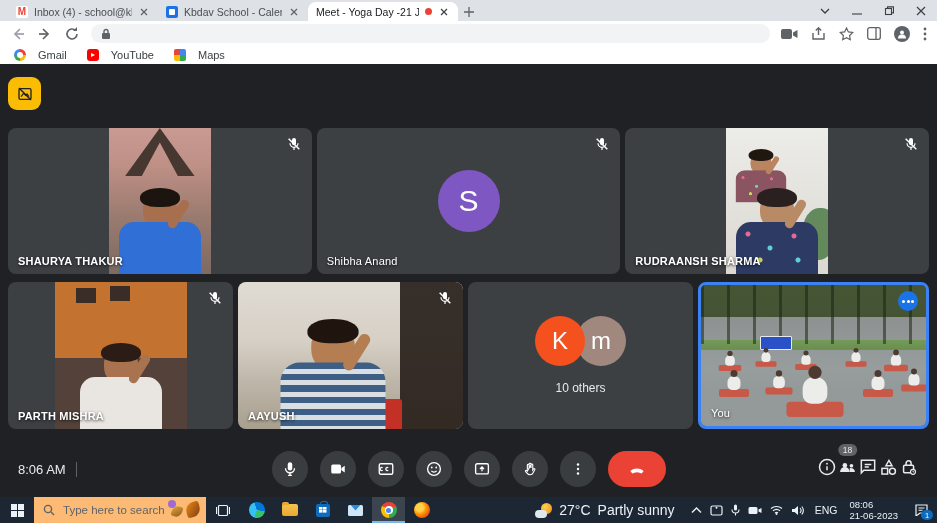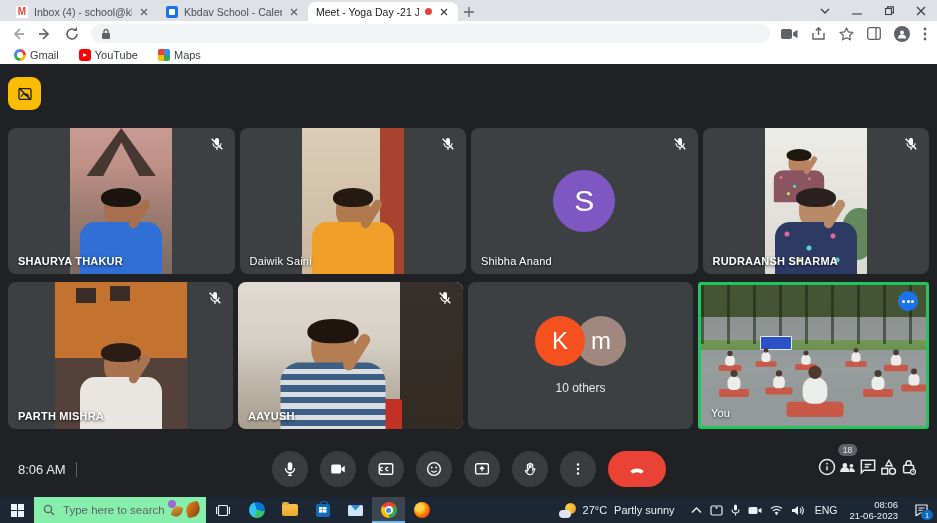--- a/index.html
+++ b/index.html
@@ -22,36 +22,36 @@
   .newtab{width:22px;height:19px;display:flex;align-items:center;justify-content:center}
   .winctl{margin-left:auto;display:flex;align-self:center;align-items:center;gap:0;height:21px}
   .winbtn{width:32px;height:21px;display:flex;align-items:center;justify-content:center}
 
   .toolbar{position:absolute;top:21px;left:0;right:0;height:25px;background:#fff;display:flex;align-items:center;gap:11px;padding:0 10px;box-sizing:border-box}
   .navic{width:16px;height:16px;flex:0 0 auto}
   .addr{flex:1;max-width:688px;height:19px;background:#f1f3f4;border-radius:10px;display:flex;align-items:center;gap:7px;padding:0 10px;font-size:11.5px;color:#202124}
   .toolright{margin-left:auto;display:flex;align-items:center;gap:13px}
 
   .bookmarks{position:absolute;top:46px;left:0;right:0;height:18px;background:#fff;display:flex;align-items:center;gap:20px;padding:0 14px;font-size:11px;color:#3c4043}
-  .bmk{display:flex;align-items:center;gap:4px}
+  .bmk{display:flex;align-items:center;gap:12px}
   .bico{width:12px;height:12px;border-radius:2px;position:relative}
   .bico.g{border-radius:50%;background:conic-gradient(#ea4335 0 90deg,#fbbc05 90deg 180deg,#34a853 180deg 270deg,#4285f4 270deg 360deg)}
   .bico.g::after{content:"";position:absolute;inset:3px;background:#fff;border-radius:50%}
   .bico.yt{background:#ff0000;border-radius:3px}.bico.yt::after{content:"";position:absolute;left:4.5px;top:3.5px;border-left:4px solid #fff;border-top:2.5px solid transparent;border-bottom:2.5px solid transparent}
   .bico.maps{background:conic-gradient(#4285f4 0 90deg,#34a853 90deg 180deg,#fbbc05 180deg 270deg,#ea4335 270deg 360deg);border-radius:2px}
 
   
   .meet{position:absolute;top:64px;bottom:26px;left:0;right:0;background:#202124;overflow:hidden}
   .warn{position:absolute;top:13px;left:8px;width:33px;height:33px;border-radius:9px;background:#fbbc04;display:flex;align-items:center;justify-content:center}
 
   .row{position:absolute;left:8px;right:8px;display:flex;gap:5px}
   .row1{top:64px;height:146px}
   .row2{top:218px;height:147px}
   .tile{flex:1;background:#3c4043;border-radius:8px;position:relative;overflow:hidden}
-  .tile.you{border:3px solid #22c55e;border-radius:3px}
+  .tile.you{border:3px solid #3b82f6;border-radius:8px}
   .pname{position:absolute;left:10px;bottom:7px;z-index:5;color:#fff;font-size:11px;font-weight:700;letter-spacing:.2px;text-shadow:0 1px 3px rgba(0,0,0,.8);white-space:nowrap}
   .pname.light{font-weight:500}
   .micoff{position:absolute;top:8px;right:10px;z-index:5;width:16px;height:16px}
 
   .vid{position:absolute;top:0;bottom:0;overflow:hidden}
   .vid.port{left:50%;transform:translateX(-50%);width:102px}
   .vid.port2{left:50%;transform:translateX(-50%);width:132px}
   .vid.full{left:0;right:0}
 
   .man{position:absolute;left:50%;bottom:0;transform:translateX(-50%);display:flex;flex-direction:column;align-items:center;z-index:2}
@@ -105,21 +105,21 @@
   .cbtn{width:36px;height:36px;border-radius:50%;background:#3a3d40;display:flex;align-items:center;justify-content:center;cursor:pointer}
   .cbtn.end{width:58px;border-radius:18px;background:#ea4335}
   .bright{margin-left:auto;display:flex;align-items:center}
   .pplwrap{position:relative}
   .badge{position:absolute;top:-13px;left:50%;transform:translateX(-50%);background:#5f6368;color:#e8eaed;font-size:8.5px;line-height:1;padding:2px 5px;border-radius:8px}
 
   
   .task{position:absolute;left:0;right:0;bottom:0;height:26px;background:#1d2633;display:flex;align-items:center;color:#eaf1f8}
   .tbtn{height:100%;display:flex;align-items:center;justify-content:center}
   .tstart{width:34px}
-  .tsearch{width:172px;height:100%;background:#86efac;color:#5f6368;display:flex;align-items:center;gap:8px;padding:0 9px;box-sizing:border-box;font-size:11.5px;position:relative}
+  .tsearch{width:172px;height:100%;background:#fdba74;color:#5f6368;display:flex;align-items:center;gap:8px;padding:0 9px;box-sizing:border-box;font-size:11.5px;position:relative}
   .bfly{position:absolute;right:4px;top:3px;width:34px;height:20px}
   .bfly i{position:absolute;border-radius:60% 20% 60% 20%}
   .bfly .w1{right:2px;top:2px;width:14px;height:15px;background:linear-gradient(135deg,#f08a1d,#7a3c0e);transform:rotate(-15deg)}
   .bfly .w2{left:4px;top:6px;width:10px;height:11px;background:linear-gradient(135deg,#e8a63c,#8a5a18);transform:rotate(20deg)}
   .bfly .fl{left:0;top:0;width:8px;height:8px;background:#a06ad0;border-radius:50%}
   .tview{width:34px}
   .tapp{width:33px;height:100%;display:flex;align-items:center;justify-content:center}
   .tapp.active{background:rgba(255,255,255,.14);box-shadow:inset 0 -2px 0 #76b9ed}
   .appdot{width:16px;height:16px;border-radius:50%}
   .edge{background:conic-gradient(from 200deg,#35c1f1 0 140deg,#0078d7 140deg 260deg,#39c26b 260deg 360deg)}
@@ -127,27 +127,27 @@
   .chrome::before{content:"";position:absolute;inset:4px;background:#fff;border-radius:50%}
   .chrome::after{content:"";position:absolute;inset:5.5px;background:#4285f4;border-radius:50%}
   .ffox{background:radial-gradient(circle at 35% 35%,#ffd24a 0 25%,#ff9500 45%,#e8401f 80%)}
   .folder{width:16px;height:12px;background:linear-gradient(#f8c152,#e8a92e);border-radius:2px;position:relative}
   .folder::before{content:"";position:absolute;top:-2.5px;left:0;width:7px;height:3px;background:#e8a92e;border-radius:2px 2px 0 0}
   .store{width:14px;height:13px;background:#0f6cbd;border-radius:2px;position:relative}
   .store::before{content:"";position:absolute;top:-3px;left:4px;width:6px;height:4px;border:1.4px solid #0f6cbd;border-bottom:none;border-radius:3px 3px 0 0}
   .store::after{content:"";position:absolute;inset:3.5px 3px;background:linear-gradient(#fff,#fff) 0 0/44% 44% no-repeat,linear-gradient(#fff,#fff) 100% 0/44% 44% no-repeat,linear-gradient(#fff,#fff) 0 100%/44% 44% no-repeat,linear-gradient(#fff,#fff) 100% 100%/44% 44% no-repeat}
   .mail{width:15px;height:11px;background:#cfe5f8;border-radius:1.5px;position:relative;overflow:hidden}
   .mail::before{content:"";position:absolute;left:-3px;top:-6px;width:21px;height:12px;background:#2e8ae0;transform:rotate(0);clip-path:polygon(0 0,50% 100%,100% 0)}
-  .tweather{display:flex;align-items:center;gap:7px;font-size:11px;margin-left:auto;padding:0 10px;height:100%}
+  .tweather{display:flex;align-items:center;gap:7px;font-size:14px;margin-left:auto;padding:0 10px;height:100%}
   .wicon{width:17px;height:15px;position:relative}
   .wicon::before{content:"";position:absolute;right:0;top:0;width:11px;height:11px;border-radius:50%;background:radial-gradient(circle at 35% 35%,#ffd24a,#f08a1d)}
   .wicon::after{content:"";position:absolute;left:0;bottom:0;width:12px;height:8px;border-radius:6px;background:#dfe7ee}
   .ttray{display:flex;align-items:center;gap:8px;padding:0 6px;height:100%}
   .teng{font-size:10.5px;padding:0 5px}
-  .tclock{font-size:9.5px;line-height:1.2;text-align:right;padding:0 7px}
+  .tclock{font-size:9.5px;line-height:1.2;text-align:left;padding:0 7px}
   .tnotif{width:32px;height:100%;display:flex;align-items:center;justify-content:center;position:relative}
   .nbadge{position:absolute;right:4px;bottom:3px;min-width:10px;height:10px;border-radius:6px;background:#0f6cbd;color:#fff;font-size:7.5px;display:flex;align-items:center;justify-content:center;padding:0 1px}
 </style>
 </head>
 <body>
 
 <div class="tabstrip">
   <div class="tab">
     <span class="fav gmail">M</span>
     <span class="ttl">Inbox (4) - school@kbdav.org - I</span>
@@ -291,35 +291,20 @@
       </div>
       <span class="pname">SHAURYA THAKUR</span>
       <span class="micoff"><svg viewBox="0 0 24 24" width="16" height="16">
             <rect x="9" y="3" width="6" height="11" rx="3" fill="#fff"></rect>
             <path d="M6 11a6 6 0 0 0 12 0" stroke="#fff" stroke-width="1.8" fill="none"></path>
             <path d="M12 17v4" stroke="#fff" stroke-width="1.8"></path>
             <path d="M4 4l16 16" stroke="#fff" stroke-width="2.2"></path>
           </svg></span>
     </div>
 
-    <div class="tile">
-      <div class="vid port p2">
-        <b class="man">
-            <i class="head"></i>
-            <i class="torso"></i>
-          </b>
-      </div>
-      <span class="pname light">Daiwik Saini</span>
-      <span class="micoff"><svg viewBox="0 0 24 24" width="16" height="16">
-            <rect x="9" y="3" width="6" height="11" rx="3" fill="#fff"></rect>
-            <path d="M6 11a6 6 0 0 0 12 0" stroke="#fff" stroke-width="1.8" fill="none"></path>
-            <path d="M12 17v4" stroke="#fff" stroke-width="1.8"></path>
-            <path d="M4 4l16 16" stroke="#fff" stroke-width="2.2"></path>
-          </svg></span>
-    </div>
 
     <div class="tile">
       <div class="avcenter">
         <span class="bigav">S</span>
       </div>
       <span class="pname light">Shibha Anand</span>
       <span class="micoff"><svg viewBox="0 0 24 24" width="16" height="16">
             <rect x="9" y="3" width="6" height="11" rx="3" fill="#fff"></rect>
             <path d="M6 11a6 6 0 0 0 12 0" stroke="#fff" stroke-width="1.8" fill="none"></path>
             <path d="M12 17v4" stroke="#fff" stroke-width="1.8"></path>

